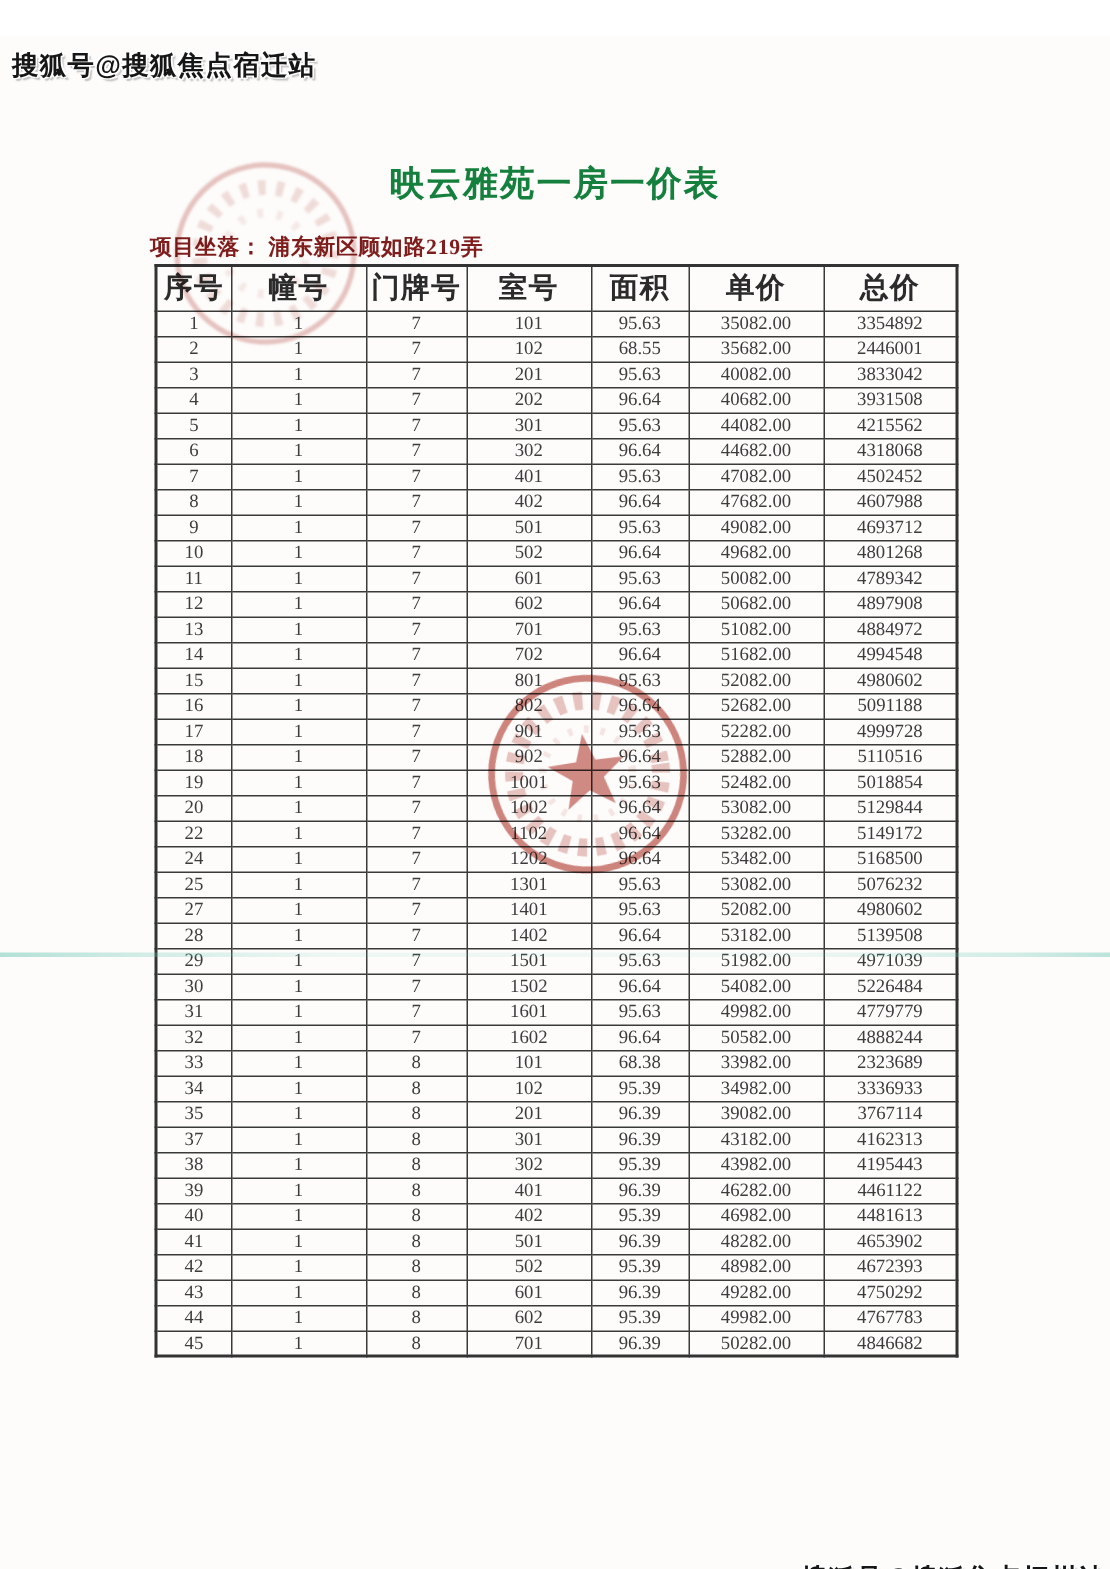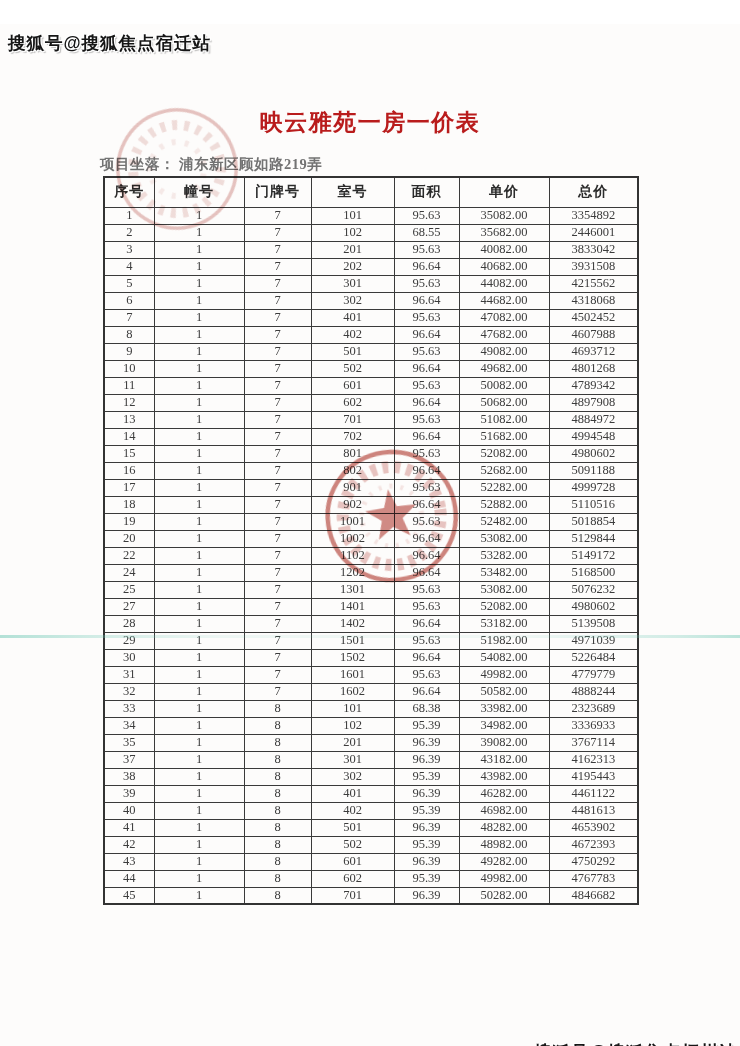--- a/index.html
+++ b/index.html
@@ -30,29 +30,29 @@
   }
   .wm-top { left:8px; top:7px; }
   .wm-bottom { right:3px; top:1016px; }
 
   .title {
     position:absolute;
     left:0; top:83px; width:100%;
     text-align:center;
     font-size:23px;
     font-weight:bold;
-    color:#b91c1c;
+    color:#15803d;
     letter-spacing:1.5px;
   }
   .location {
     position:absolute;
     left:100px; top:131px;
     font-size:14.5px;
     font-weight:bold;
-    color:#737373;
+    color:#7f1d1d;
     letter-spacing:.5px;
   }
   .location .loc-val { margin-left:4px; }
 
   table.price {
     position:absolute;
     left:103px; top:152px;
     width:534px;
     border-collapse:collapse;
     table-layout:fixed;
@@ -60,21 +60,21 @@
   }
   table.price th, table.price td {
     border:1px solid #3a3a3a;
     text-align:center;
     vertical-align:middle;
     color:#3c3c3c;
     overflow:hidden;
   }
   table.price th {
     height:30px;
-    font-size:14px;
+    font-size:19px;
     font-weight:bold;
     color:#2b2b2b;
     letter-spacing:1px;
   }
   table.price td {
     height:17px;
     font-size:12.5px;
     line-height:1;
     padding:0 2px;
   }

